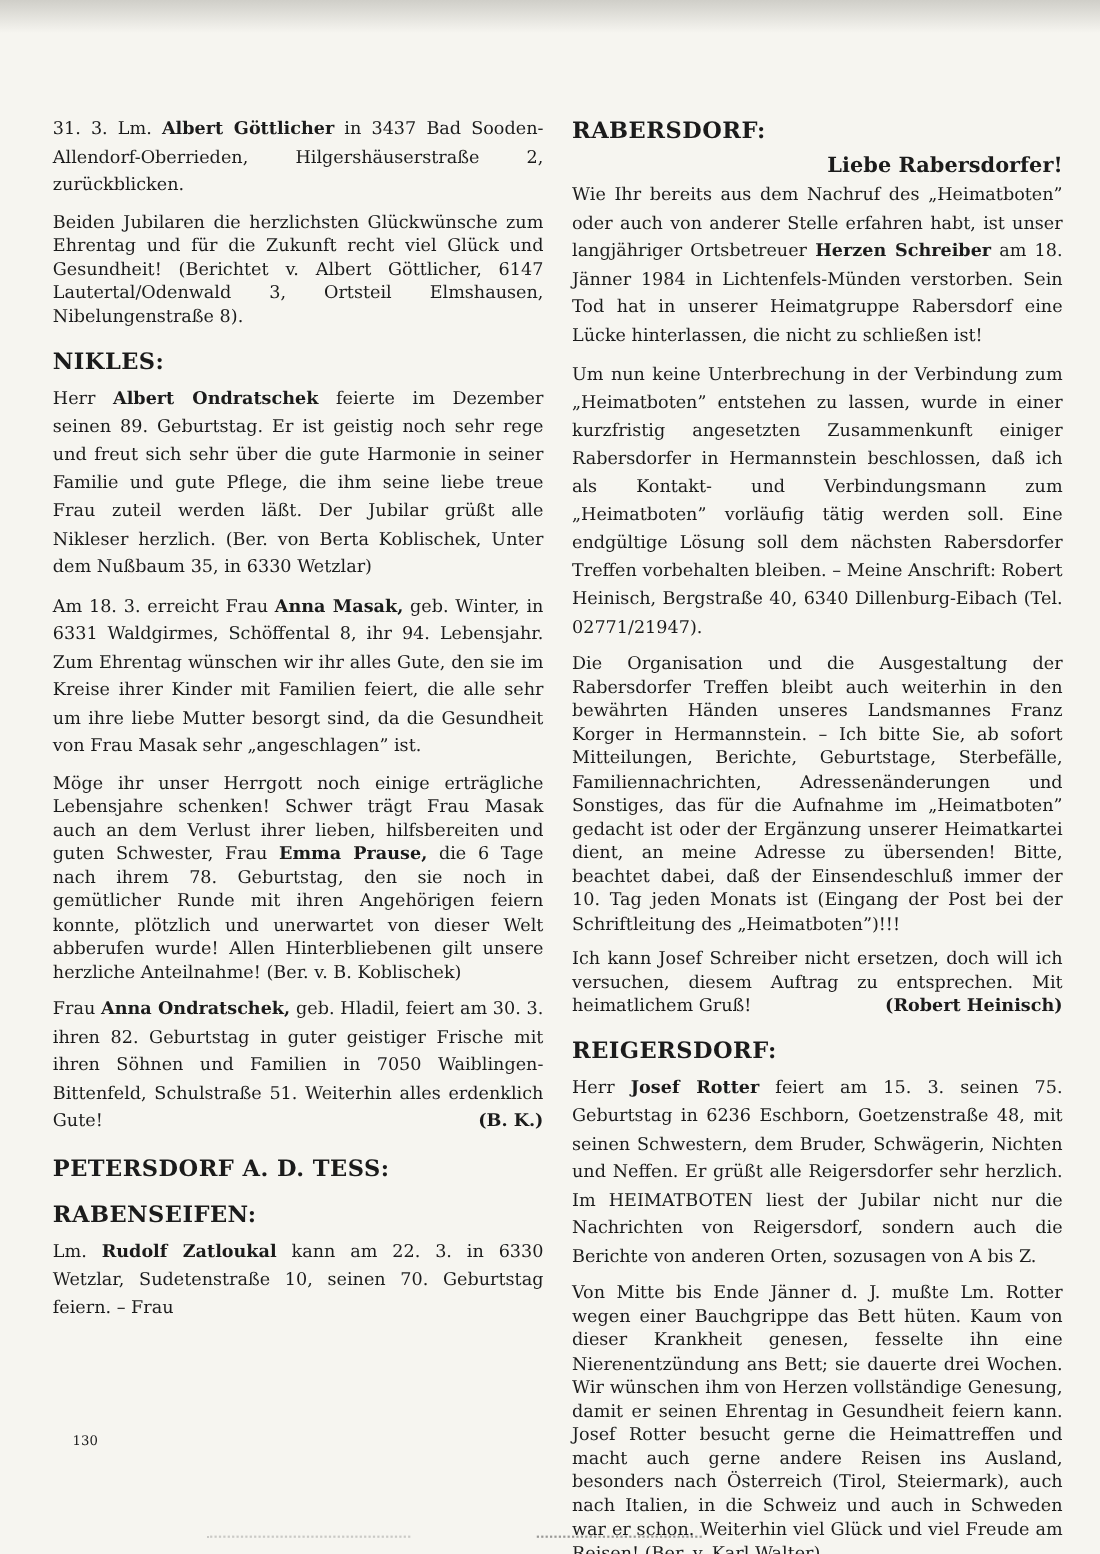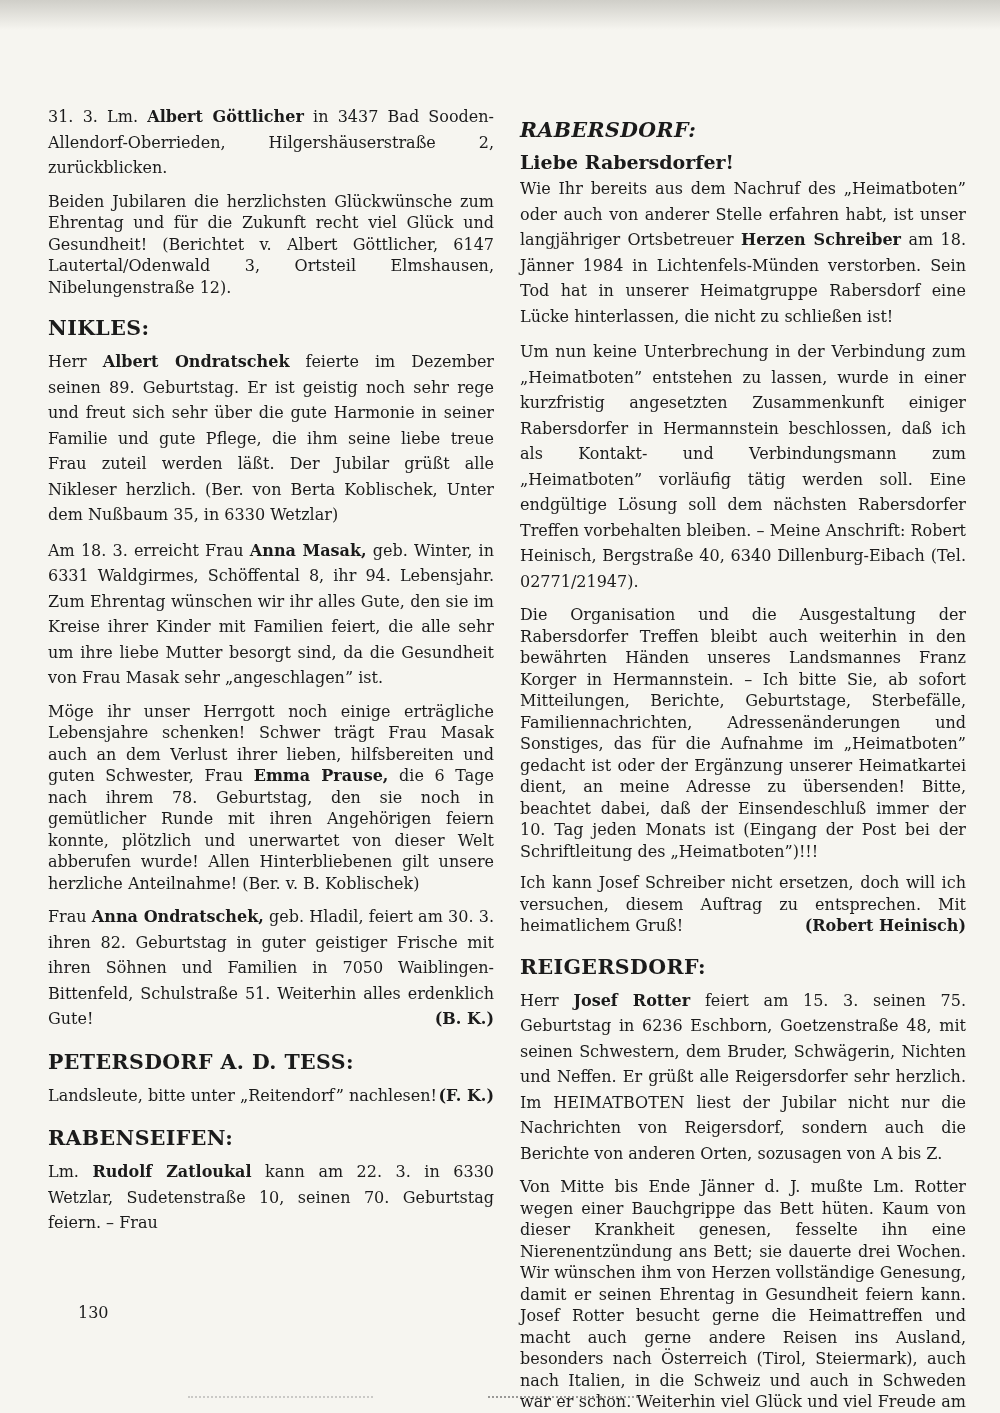--- a/index.html
+++ b/index.html
@@ -21,44 +21,43 @@
   }
   .col{width:446px;}
   .para{margin:0 0 10px;text-align:justify;}
   .para.large{font-size:16px;line-height:25.5px;}
   .para.small{font-size:16px;line-height:21.5px;}
   .para b{font-weight:bold;}
   .heading{
     font-size:20.5px;font-weight:bold;letter-spacing:0.4px;
     margin:18px 0 9px;
   }
-  .col > .heading:first-child{margin-top:14px;font-style:italic;}
-  .subheading{font-size:19px;font-weight:bold;margin:0 0 3px;}
+  .col > .heading:first-child{margin-top:2px;}
+  .subheading{font-size:19px;font-weight:bold;margin:0 0 3px;text-align:right;}
   .tail{float:right;font-weight:bold;}
-  .page-number{position:absolute;left:66px;top:1303px;font-size:16px;margin-left:12px;}
+  .page-number{position:absolute;left:66px;top:1303px;font-size:12px;}
   .artifact{position:absolute;border-top:2px dotted rgba(70,70,70,0.35);height:0;}
   .artifact.a1{top:1396px;left:188px;width:185px;border-top-color:rgba(70,70,70,0.25);}
   .artifact.a2{top:1396px;left:488px;width:150px;border-top-color:rgba(60,60,60,0.5);}
 </style>
 </head>
 <body>
 
 <div class="scan-top"></div>
 
 <div class="page">
   <div class="col">
       <p class="para large"><span>31. 3. Lm. </span><b>Albert Göttlicher</b><span> in 3437 Bad Sooden-Allendorf-Oberrieden, Hilgershäuserstraße 2, zurückblicken.</span></p>
-      <p class="para small"><span>Beiden Jubilaren die herzlichsten Glückwünsche zum Ehrentag und für die Zukunft recht viel Glück und Gesundheit! (Berichtet v. Albert Göttlicher, 6147 Lautertal/Odenwald 3, Ortsteil Elmshausen, Nibelungenstraße 12).</span></p>
+      <p class="para small"><span>Beiden Jubilaren die herzlichsten Glückwünsche zum Ehrentag und für die Zukunft recht viel Glück und Gesundheit! (Berichtet v. Albert Göttlicher, 6147 Lautertal/Odenwald 3, Ortsteil Elmshausen, Nibelungenstraße 8).</span></p>
       <div class="heading">NIKLES:</div>
       <p class="para large"><span>Herr </span><b>Albert Ondratschek</b><span> feierte im Dezember seinen 89. Geburtstag. Er ist geistig noch sehr rege und freut sich sehr über die gute Harmonie in seiner Familie und gute Pflege, die ihm seine liebe treue Frau zuteil werden läßt. Der Jubilar grüßt alle Nikleser herzlich. (Ber. von Berta Koblischek, Unter dem Nußbaum 35, in 6330 Wetzlar)</span></p>
       <p class="para large"><span>Am 18. 3. erreicht Frau </span><b>Anna Masak,</b><span> geb. Winter, in 6331 Waldgirmes, Schöffental 8, ihr 94. Lebensjahr. Zum Ehrentag wünschen wir ihr alles Gute, den sie im Kreise ihrer Kinder mit Familien feiert, die alle sehr um ihre liebe Mutter besorgt sind, da die Gesundheit von Frau Masak sehr „angeschlagen” ist.</span></p>
       <p class="para small"><span>Möge ihr unser Herrgott noch einige erträgliche Lebensjahre schenken! Schwer trägt Frau Masak auch an dem Verlust ihrer lieben, hilfsbereiten und guten Schwester, Frau </span><b>Emma Prause,</b><span> die 6 Tage nach ihrem 78. Geburtstag, den sie noch in gemütlicher Runde mit ihren Angehörigen feiern konnte, plötzlich und unerwartet von dieser Welt abberufen wurde! Allen Hinterbliebenen gilt unsere herzliche Anteilnahme! (Ber. v. B. Koblischek)</span></p>
       <p class="para large"><span>Frau </span><b>Anna Ondratschek,</b><span> geb. Hladil, feiert am 30. 3. ihren 82. Geburtstag in guter geistiger Frische mit ihren Söhnen und Familien in 7050 Waiblingen-Bittenfeld, Schulstraße 51. Weiterhin alles erdenklich Gute!</span><span class="tail">(B. K.)</span></p>
       <div class="heading">PETERSDORF A. D. TESS:</div>
-      <p class="para large"><span>Landsleute, bitte unter „Reitendorf” nachlesen!</span><span class="tail">(F. K.)</span></p>
       <div class="heading">RABENSEIFEN:</div>
       <p class="para large"><span>Lm. </span><b>Rudolf Zatloukal</b><span> kann am 22. 3. in 6330 Wetzlar, Sudetenstraße 10, seinen 70. Geburtstag feiern. – Frau </span></p>
     </div>
   <div class="col">
       <div class="heading">RABERSDORF:</div>
       <div class="subheading">Liebe Rabersdorfer!</div>
       <p class="para large"><span>Wie Ihr bereits aus dem Nachruf des „Heimatboten” oder auch von anderer Stelle erfahren habt, ist unser langjähriger Ortsbetreuer </span><b>Herzen Schreiber</b><span> am 18. Jänner 1984 in Lichtenfels-Münden verstorben. Sein Tod hat in unserer Heimatgruppe Rabersdorf eine Lücke hinterlassen, die nicht zu schließen ist!</span></p>
       <p class="para large"><span>Um nun keine Unterbrechung in der Verbindung zum „Heimatboten” entstehen zu lassen, wurde in einer kurzfristig angesetzten Zusammenkunft einiger Rabersdorfer in Hermannstein beschlossen, daß ich als Kontakt- und Verbindungsmann zum „Heimatboten” vorläufig tätig werden soll. Eine endgültige Lösung soll dem nächsten Rabersdorfer Treffen vorbehalten bleiben. – Meine Anschrift: Robert Heinisch, Bergstraße 40, 6340 Dillenburg-Eibach (Tel. 02771/21947).</span></p>
       <p class="para small"><span>Die Organisation und die Ausgestaltung der Rabersdorfer Treffen bleibt auch weiterhin in den bewährten Händen unseres Landsmannes Franz Korger in Hermannstein. – Ich bitte Sie, ab sofort Mitteilungen, Berichte, Geburtstage, Sterbefälle, Familiennachrichten, Adressenänderungen und Sonstiges, das für die Aufnahme im „Heimatboten” gedacht ist oder der Ergänzung unserer Heimatkartei dient, an meine Adresse zu übersenden! Bitte, beachtet dabei, daß der Einsendeschluß immer der 10. Tag jeden Monats ist (Eingang der Post bei der Schriftleitung des „Heimatboten”)!!!</span></p>
       <p class="para small"><span>Ich kann Josef Schreiber nicht ersetzen, doch will ich versuchen, diesem Auftrag zu entsprechen. Mit heimatlichem Gruß!</span><span class="tail">(Robert Heinisch)</span></p>

